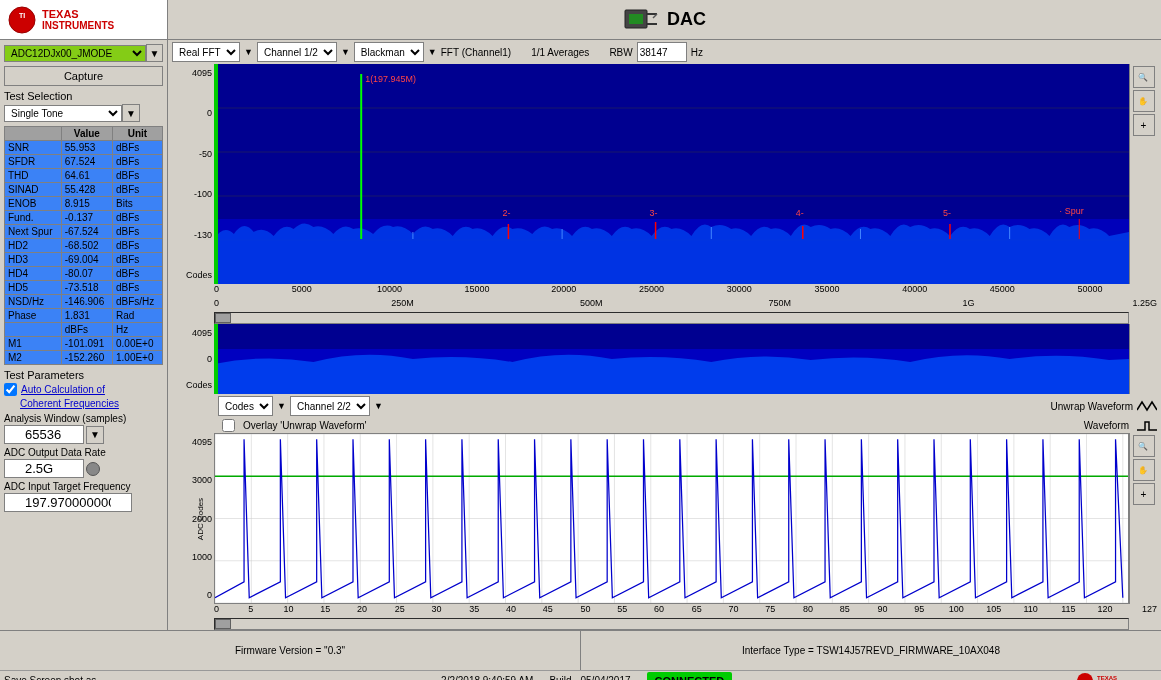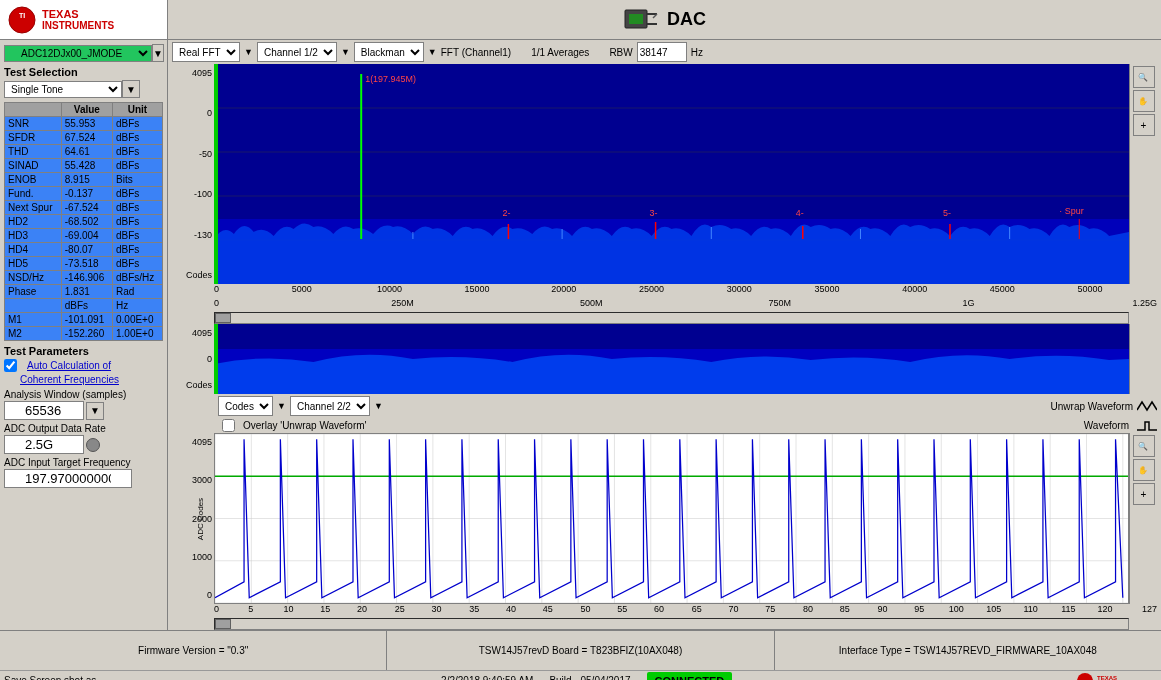--- a/index.html
+++ b/index.html
@@ -12,38 +12,38 @@
     #adc-tab { flex: 1; display: flex; align-items: center; justify-content: center; background: #d4d0c8; border-right: 1px solid #808080; gap: 8px; }
     #dac-tab { flex: 1; display: flex; align-items: center; justify-content: center; background: #d4d0c8; gap: 8px; }
 
     
     #main { display: flex; height: 590px; }
 
     
     #left-panel { width: 168px; background: #d4d0c8; border-right: 1px solid #808080; padding: 4px; overflow-y: auto; flex-shrink: 0; }
 
     .mode-select-row { display: flex; align-items: center; margin-bottom: 4px; }
-    .mode-select { width: 150px; font-size: 10px; background: #22c55e; border: 1px solid #808080; padding: 1px 12px; }
+    .mode-select { width: 150px; font-size: 10px; background: #84cc16; border: 1px solid #808080; padding: 1px 2px; }
     .arrow-btn { width: 18px; height: 18px; background: #d4d0c8; border: 1px solid #808080; font-size: 10px; cursor: pointer; display: flex; align-items: center; justify-content: center; }
 
     .capture-btn { width: 100%; background: #d4d0c8; border: 1px solid #808080; padding: 3px; font-size: 11px; cursor: pointer; margin-bottom: 4px; text-align: center; }
-    .section-label { font-size: 11px; font-weight: bold; margin-bottom: 2px; color: #000; }
+    .section-label { font-size: 11px; font-weight: normal; margin-bottom: 2px; color: #000; }
 
     .test-select-row { display: flex; align-items: center; margin-bottom: 4px; }
     .test-select { width: 118px; font-size: 10px; background: #fff; border: 1px solid #808080; padding: 1px 2px; }
 
     
     .metrics-table { width: 100%; border-collapse: collapse; margin-bottom: 4px; font-size: 10px; }
     .metrics-table th { background: #a0a0a0; border: 1px solid #808080; padding: 1px 3px; text-align: center; }
     .metrics-table td { border: 1px solid #808080; padding: 1px 3px; background: #3b82f6; }
     .metrics-table td:first-child { font-weight: normal; }
 
     
     .test-params-section { margin-top: 4px; }
-    .checkbox-row { display: flex; align-items: center; gap: 10px; margin-bottom: 2px; }
+    .checkbox-row { display: flex; align-items: center; gap: 4px; margin-bottom: 2px; }
     .blue-link { color: #0000cc; text-decoration: underline; cursor: pointer; font-size: 10px; }
     .input-field { width: 80px; background: #fff; border: 1px solid #808080; padding: 1px 20px; font-size: 13px; }
     .input-row { display: flex; align-items: center; gap: 2px; margin-bottom: 3px; }
     .rate-label { font-size: 10px; margin-bottom: 1px; }
     .gear-icon { width: 14px; height: 14px; background: #888; border-radius: 50%; display: inline-block; border: 1px solid #555; }
 
     
     #right-panel { flex: 1; background: #d4d0c8; display: flex; flex-direction: column; overflow: hidden; }
 
     
@@ -86,20 +86,21 @@
 
 <div id="main">
 
   <div id="left-panel">
     <div class="mode-select-row">
       <select class="mode-select">
         <option>ADC12DJx00_JMODE</option>
       </select>
       <button class="arrow-btn">▼</button>
     </div>
+    <button class="capture-btn">Capture</button>
     <div class="section-label">Test Selection</div>
     <div class="test-select-row">
       <select class="test-select">
         <option>Single Tone</option>
       </select>
       <button class="arrow-btn">▼</button>
     </div>
 
     
     <table class="metrics-table">
@@ -521,21 +522,20 @@
       <div style="height:12px;background:#d4d0c8;margin-left:42px;margin-right:28px;border:1px inset #808080;display:flex;align-items:center;">
         <div style="width:16px;height:10px;background:#a0a0a0;border:1px solid #606060;"></div>
       </div>
     </div>
 
   </div>
 </div>
 
 <div style="height:40px;background:#d4d0c8;border-top:1px solid #808080;display:flex;align-items:stretch;">
   <div style="flex:1;display:flex;align-items:center;justify-content:center;font-size:10px;border-right:1px solid #808080;padding:2px 8px;text-align:center;">Firmware Version = "0.3"</div>
-  <div style="flex:1;display:flex;align-items:center;justify-content:center;font-size:10px;border-right:1px solid #808080;padding:2px 8px;text-align:center;">TSW14J57revD Board = T823BFIZ(10AX048)</div>
   <div style="flex:1;display:flex;align-items:center;justify-content:center;font-size:10px;padding:2px 8px;text-align:center;">Interface Type = TSW14J57REVD_FIRMWARE_10AX048</div>
 </div>
 
 <div id="bottom-status">
   <span style="text-decoration:underline;cursor:pointer;color:#000;">Save Screen shot as</span>
   <span style="flex:1;"></span>
   <span>2/2/2018  9:40:59 AM</span>
   <span>Build  -  05/04/2017</span>
   <span id="connected-badge">CONNECTED</span>
   <span style="flex:1;"></span>

